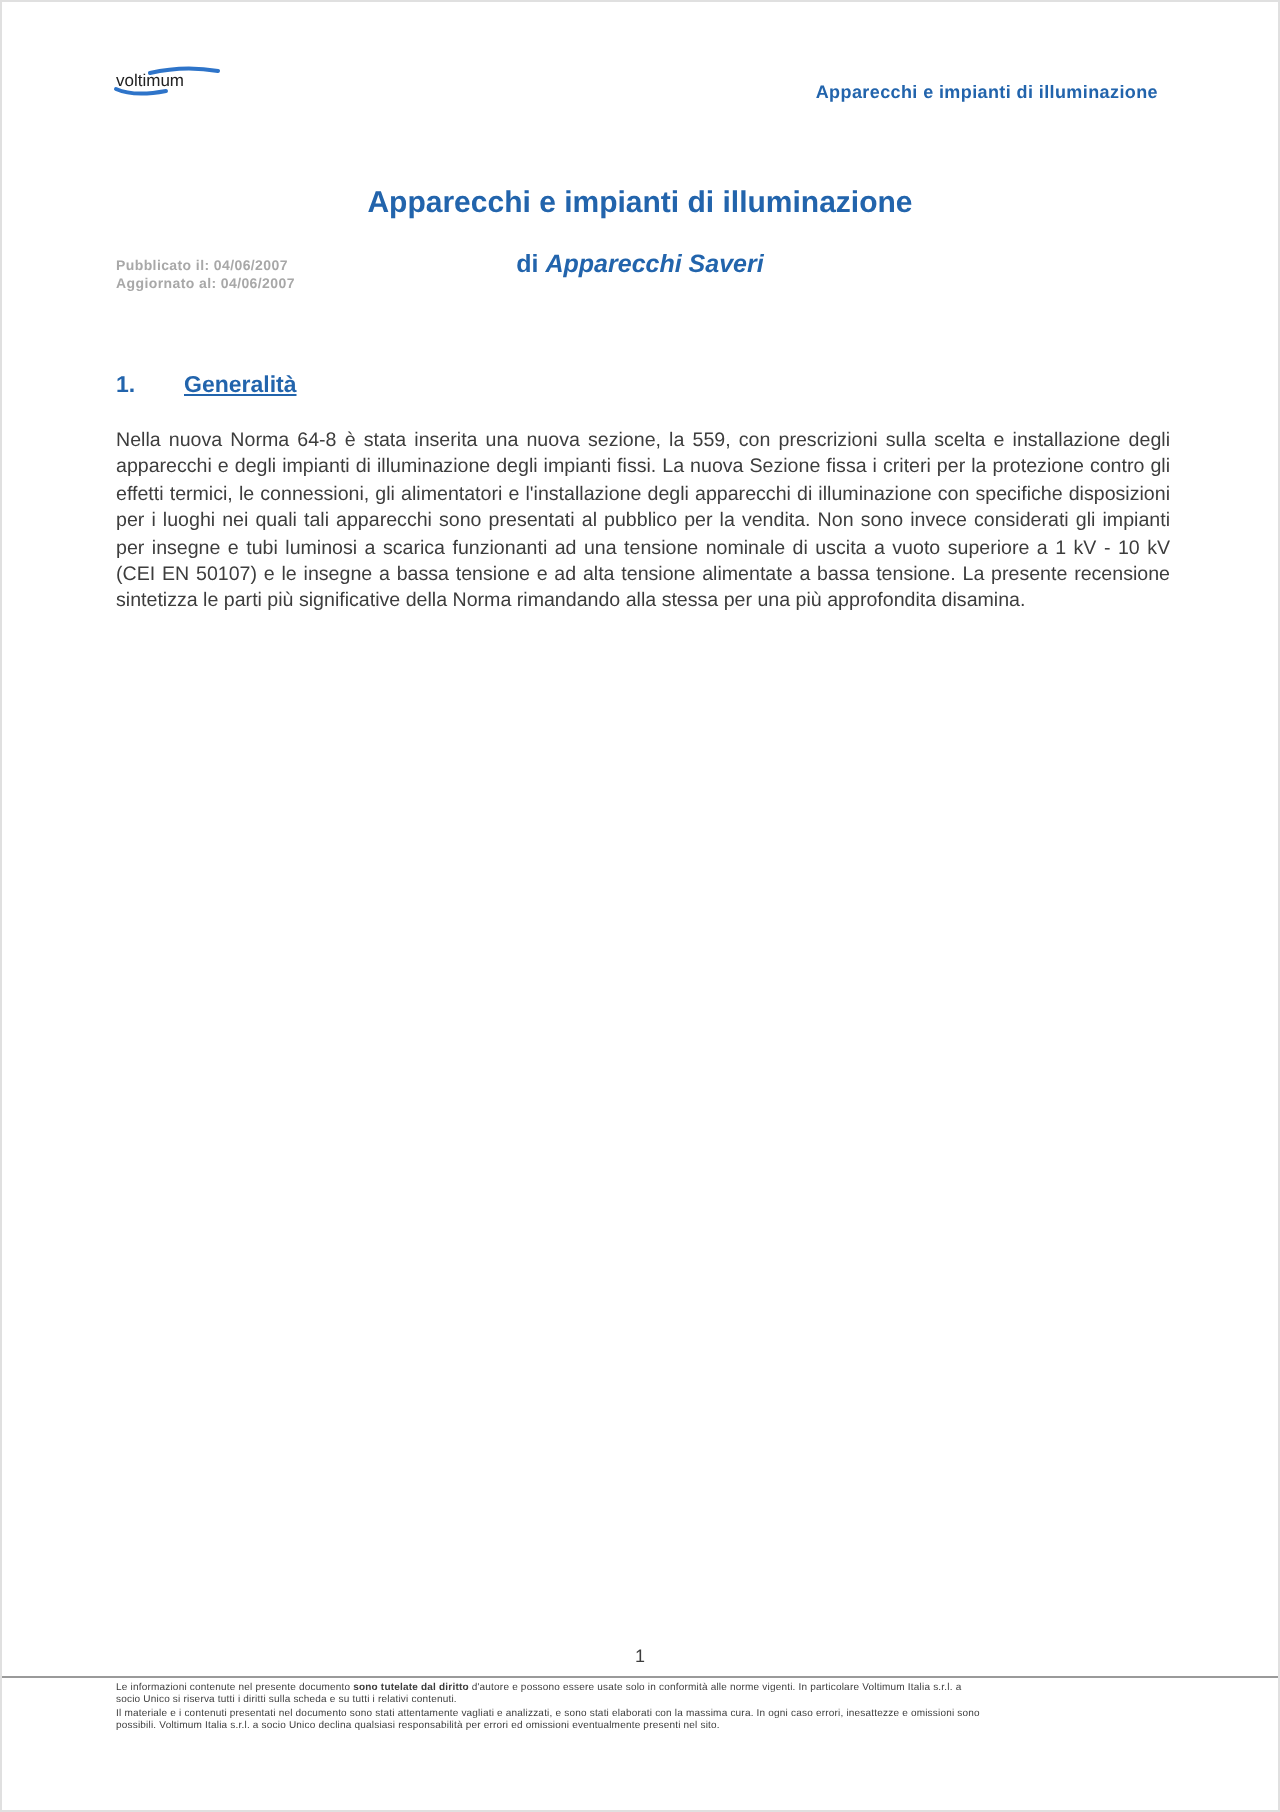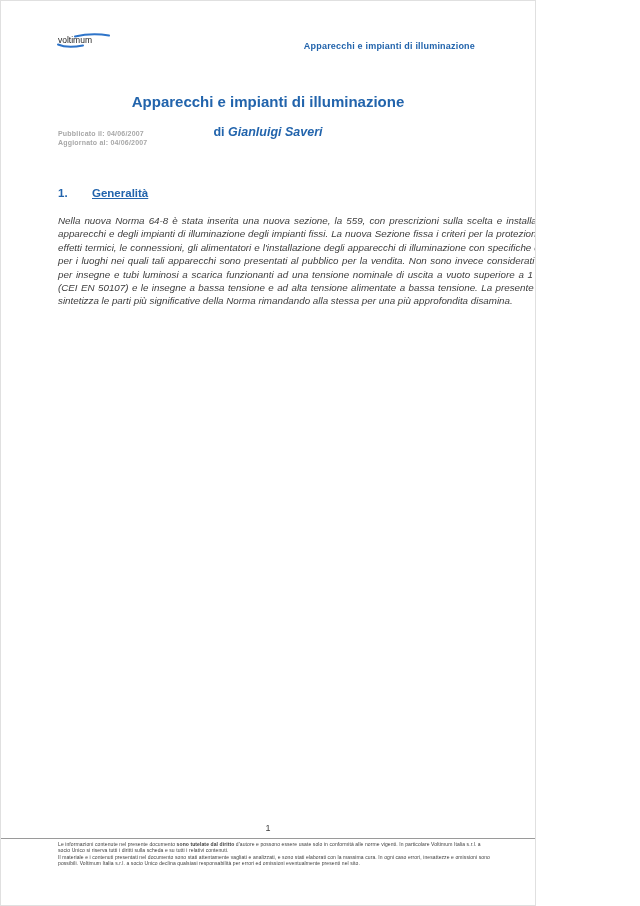--- a/index.html
+++ b/index.html
@@ -1,18 +1,18 @@
 <!DOCTYPE html>
 <html><head>
 <meta charset="utf-8">
 <style>
   html,body{margin:0;padding:0;background:#ffffff;}
   .page{
     position:relative;
-    width:536px;height:906px;
+    width:640px;height:906px;
     background:#ffffff;
     box-sizing:border-box;
     border:1px solid #e0e0e0;
     font-family:"Liberation Sans", sans-serif;
     overflow:hidden;
   }
   .logo{position:absolute;top:31px;left:55px;width:56px;height:18px;}
   .logo svg{display:block;}
   .header-title{
     position:absolute;top:40px;right:60px;
@@ -37,21 +37,20 @@
   .byline .author{font-style:italic;}
   .section-heading{
     position:absolute;top:186px;left:57px;
     font-size:11.5px;font-weight:bold;color:#2264AC;text-decoration:underline;
   }
   .section-heading .num{display:inline-block;width:34px;}
   .body-text{
     position:absolute;top:213px;left:57px;width:527px;
     font-size:9.8px;line-height:13.4px;color:#3D3D3D;
     text-align:justify;
-    font-style:italic;
   }
   .page-number{
     position:absolute;top:822px;left:0;width:100%;
     text-align:center;
     font-size:9px;color:#3D3D3D;
   }
   .footer-rule{
     position:absolute;top:837px;left:0;right:0;
     border-top:1px solid #9a9a9a;height:0;
   }
@@ -78,21 +77,21 @@
 
   <div class="header-title">Apparecchi e impianti di illuminazione</div>
 
   <div class="doc-title">Apparecchi e impianti di illuminazione</div>
 
   <div class="meta">
     <div>Pubblicato il: 04/06/2007</div>
     <div>Aggiornato al: 04/06/2007</div>
   </div>
 
-  <div class="byline"><span>di </span><span class="author">Gianluigi Saveri</span></div>
+  <div class="byline"><span>di </span><span class="author">Apparecchi Saveri</span></div>
 
   <div class="section-heading">
     <span class="num">1.</span><span>Generalità</span>
   </div>
 
   <div class="body-text">Nella nuova Norma 64-8 è stata inserita una nuova sezione, la 559, con prescrizioni sulla scelta e installazione degli apparecchi e degli impianti di illuminazione degli impianti fissi. La nuova Sezione fissa i criteri per la protezione contro gli effetti termici, le connessioni, gli alimentatori e l'installazione degli apparecchi di illuminazione con specifiche disposizioni per i luoghi nei quali tali apparecchi sono presentati al pubblico per la vendita. Non sono invece considerati gli impianti per insegne e tubi luminosi a scarica funzionanti ad una tensione nominale di uscita a vuoto superiore a 1 kV - 10 kV (CEI EN 50107) e le insegne a bassa tensione e ad alta tensione alimentate a bassa tensione. La presente recensione sintetizza le parti più significative della Norma rimandando alla stessa per una più approfondita disamina.</div>
 
   <div class="page-number">1</div>
 
   <div class="footer-rule"></div>

